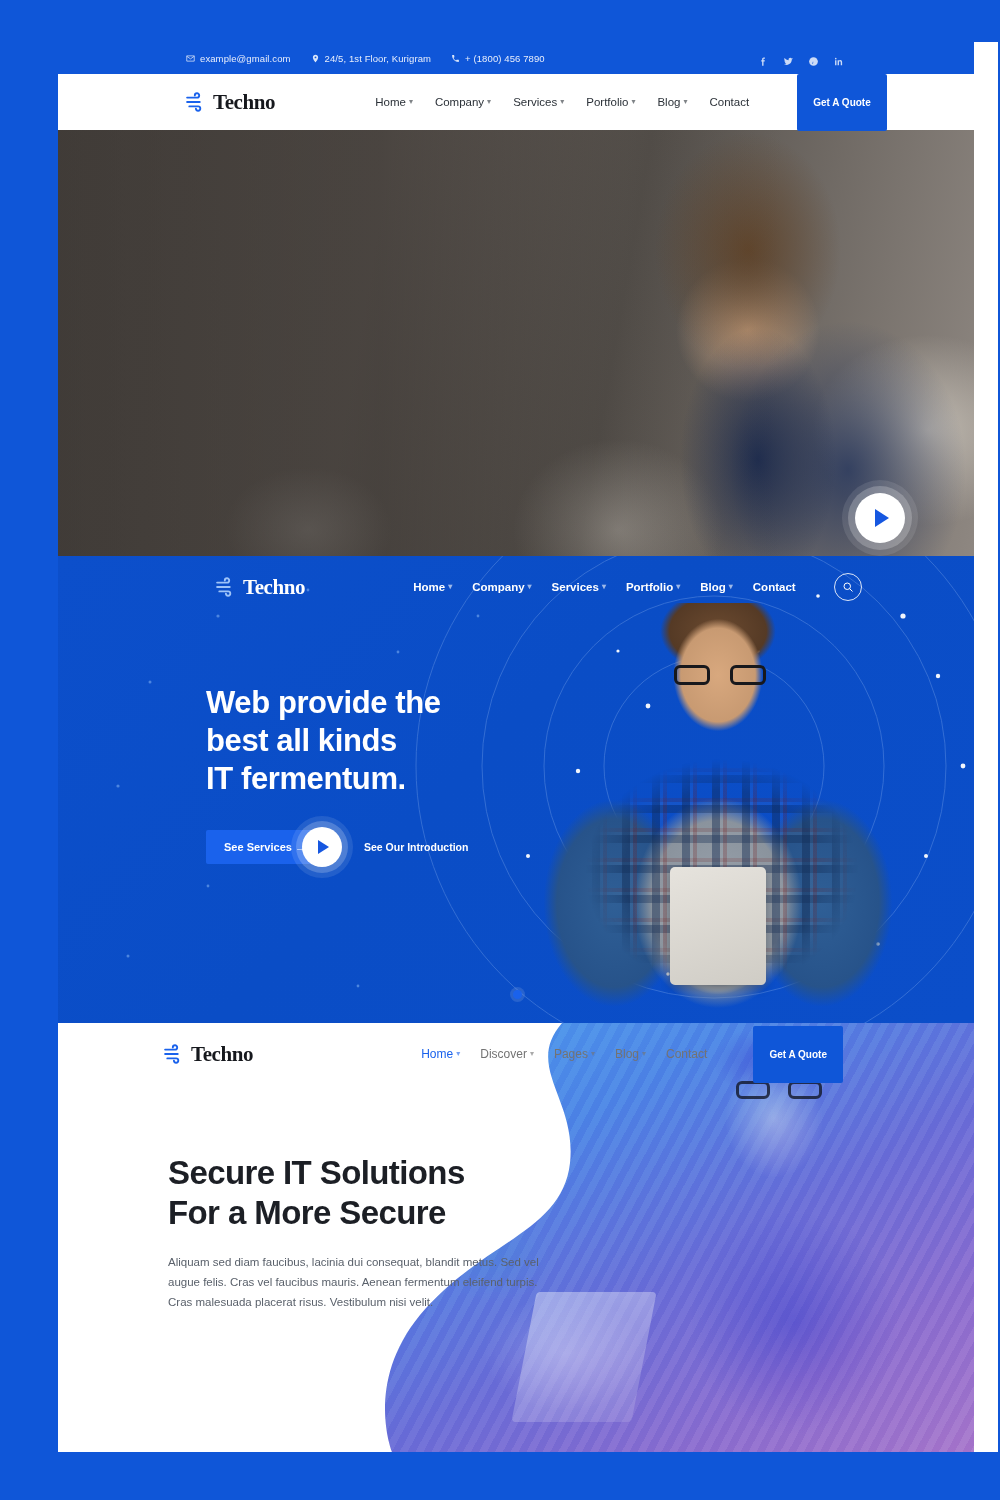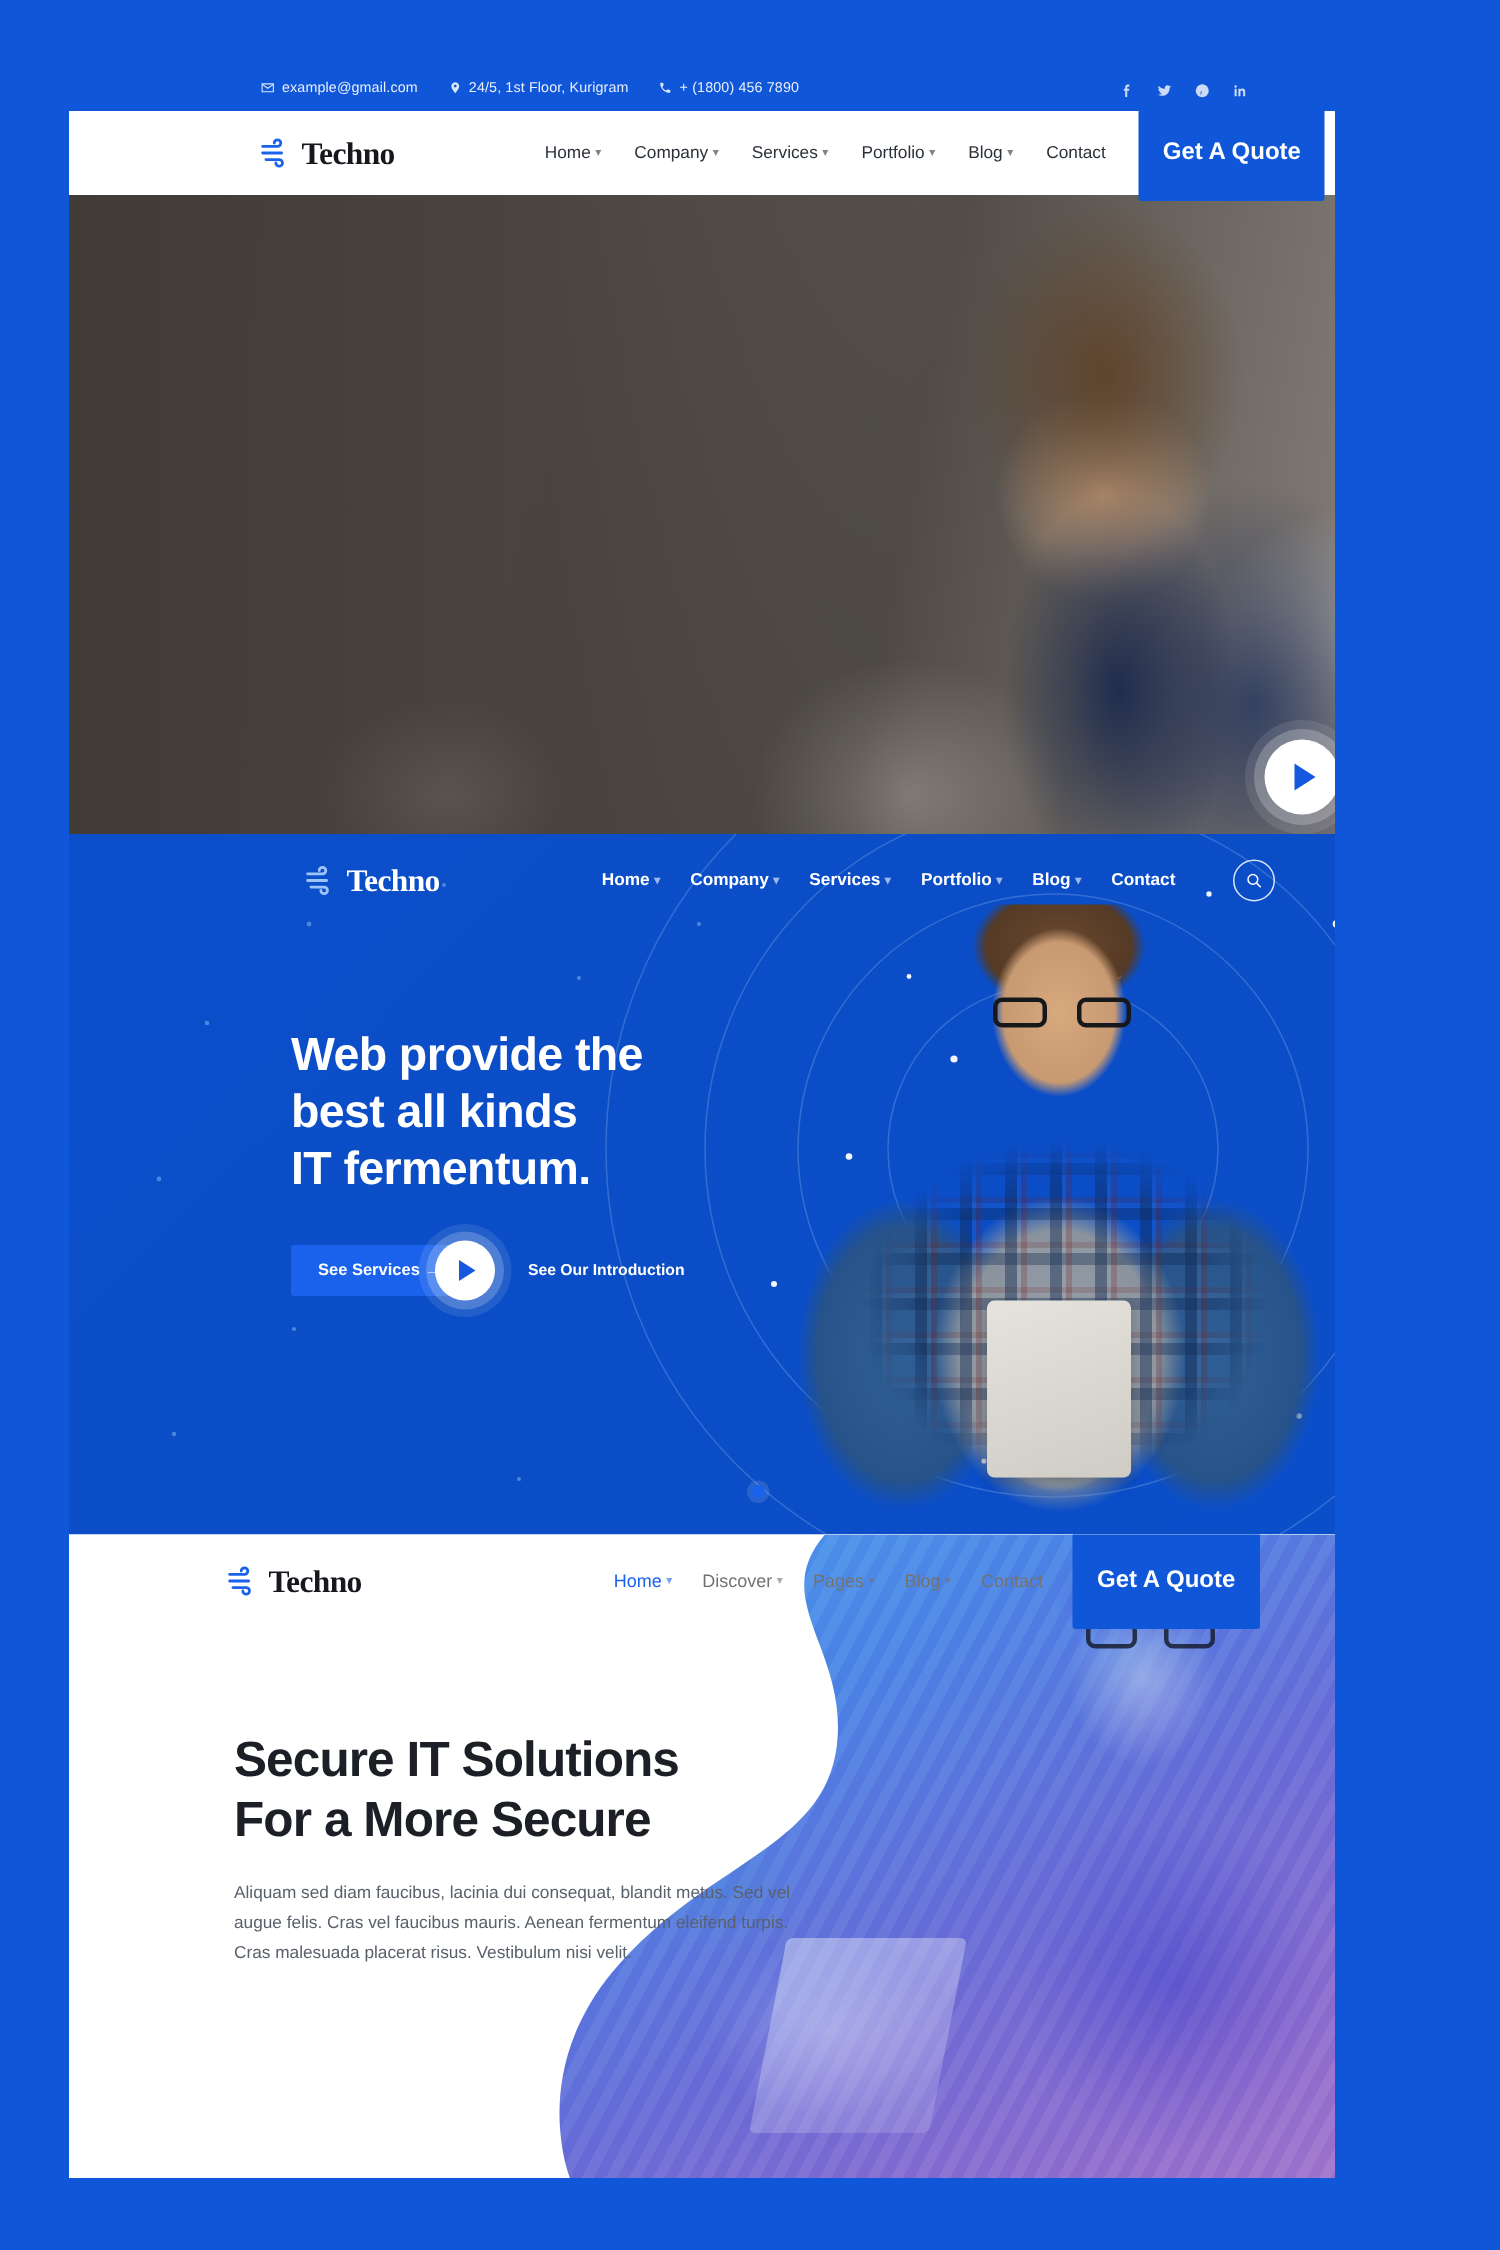--- a/index.html
+++ b/index.html
@@ -4,22 +4,22 @@
 <style>
   * { box-sizing: border-box; margin: 0; padding: 0; }
   html, body {
     width: 1000px; height: 1500px;
     background: #0f56d8;
     font-family: "Liberation Sans", sans-serif;
     overflow: hidden;
   }
   .frame {
     position: absolute;
-    left: 46px; top: 42px;
-    width: 844px; height: 1410px;
+    left: 58px; top: 42px;
+    width: 940px; height: 1410px;
     background: #fff;
     overflow: hidden;
   }
 
   
   .p1 { position: relative; width: 916px; height: 514px; overflow: hidden; }
 
   .topbar {
     position: relative; height: 32px; background: #0f56d8;
     display: flex; align-items: center; overflow: hidden;
@@ -52,22 +52,22 @@
   .logo-text.light { color: #fff; }
   .nav-links {
     display: flex; align-items: center; gap: 22px; margin-left: 100px;
   }
   .nav-link {
     display: flex; align-items: center; gap: 3px;
     font-size: 11.5px; color: #2b3138; white-space: nowrap; cursor: pointer;
   }
   .nav-link .car { font-size: 8px; opacity: .6; line-height: 1; }
   .btn-quote {
-    background: #0f56d8; color: #fff;
-    font-size: 16px; font-weight: 700; padding: 23px 16px;
+    margin-left: 26px; background: #0f56d8; color: #fff;
+    font-size: 10px; font-weight: 700; padding: 23px 16px;
     border: 0; border-radius: 2px; cursor: pointer; white-space: nowrap;
   }
 
   .hero1 {
     position: relative; height: 426px; overflow: hidden;
     background: linear-gradient(100deg,#6a625d 0%,#6d645e 30%,#56504c 58%,#8d8680 100%);
   }
   .hero1-photo {
     position: absolute; inset: 0;
     background:

